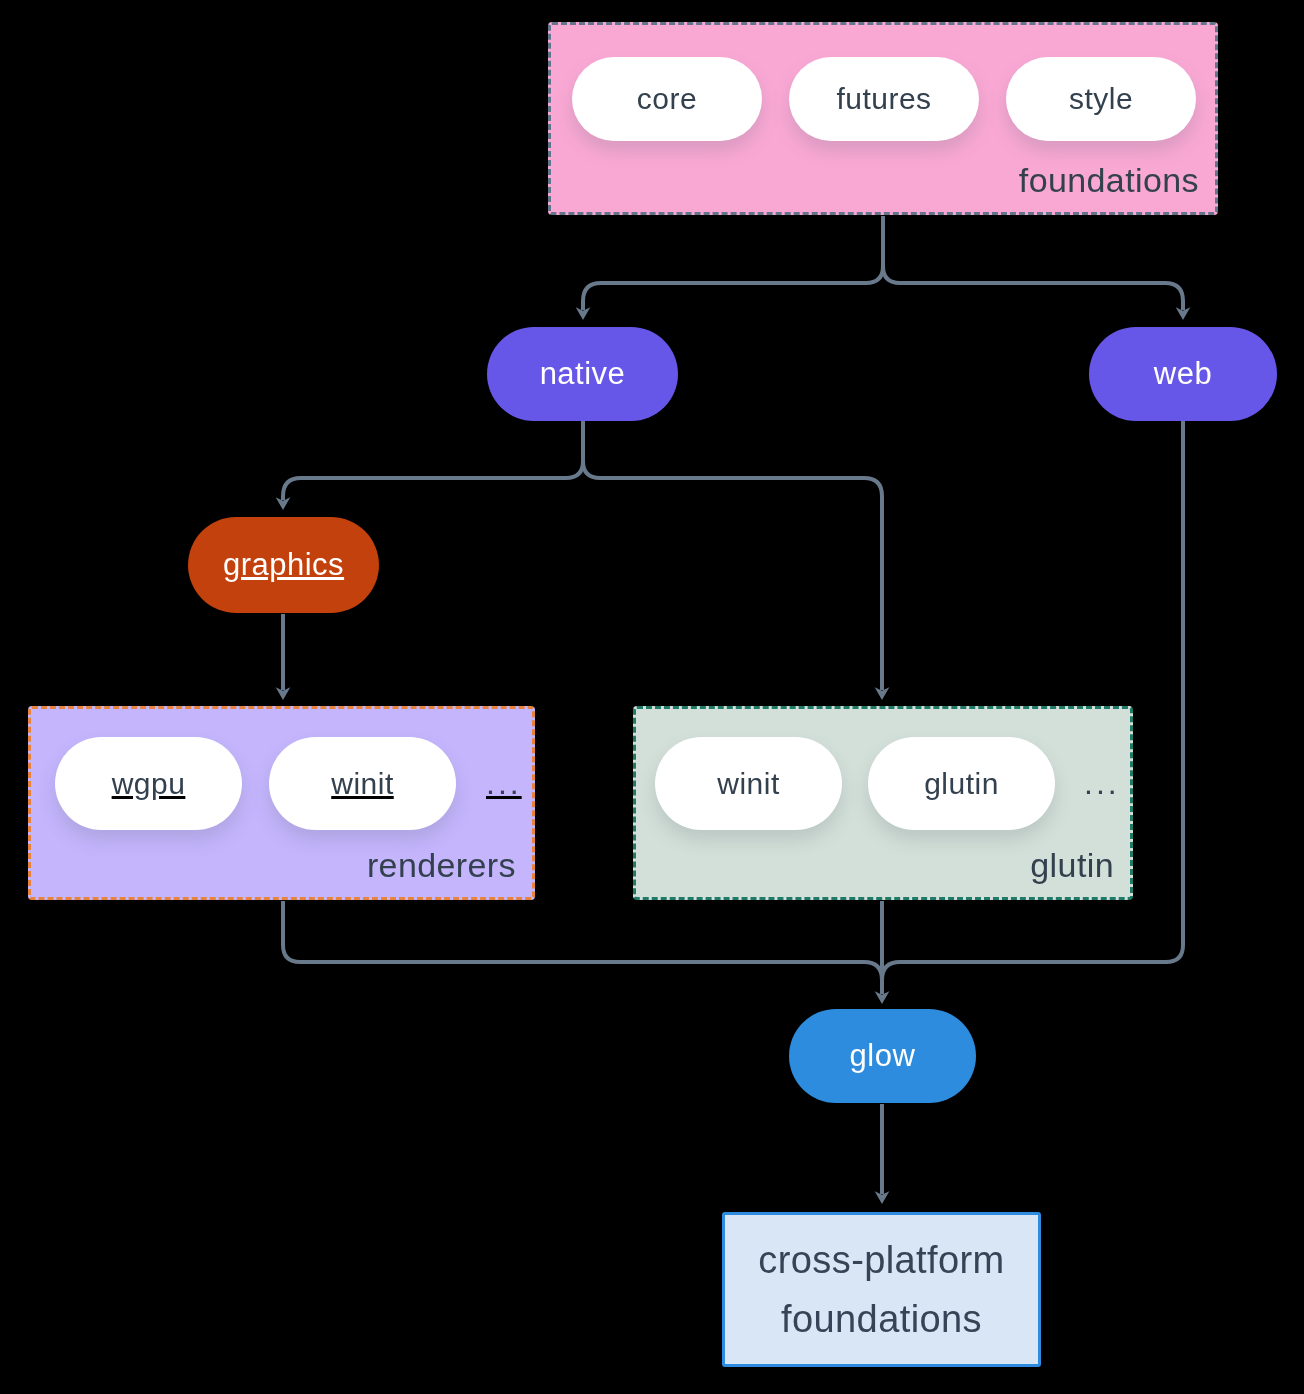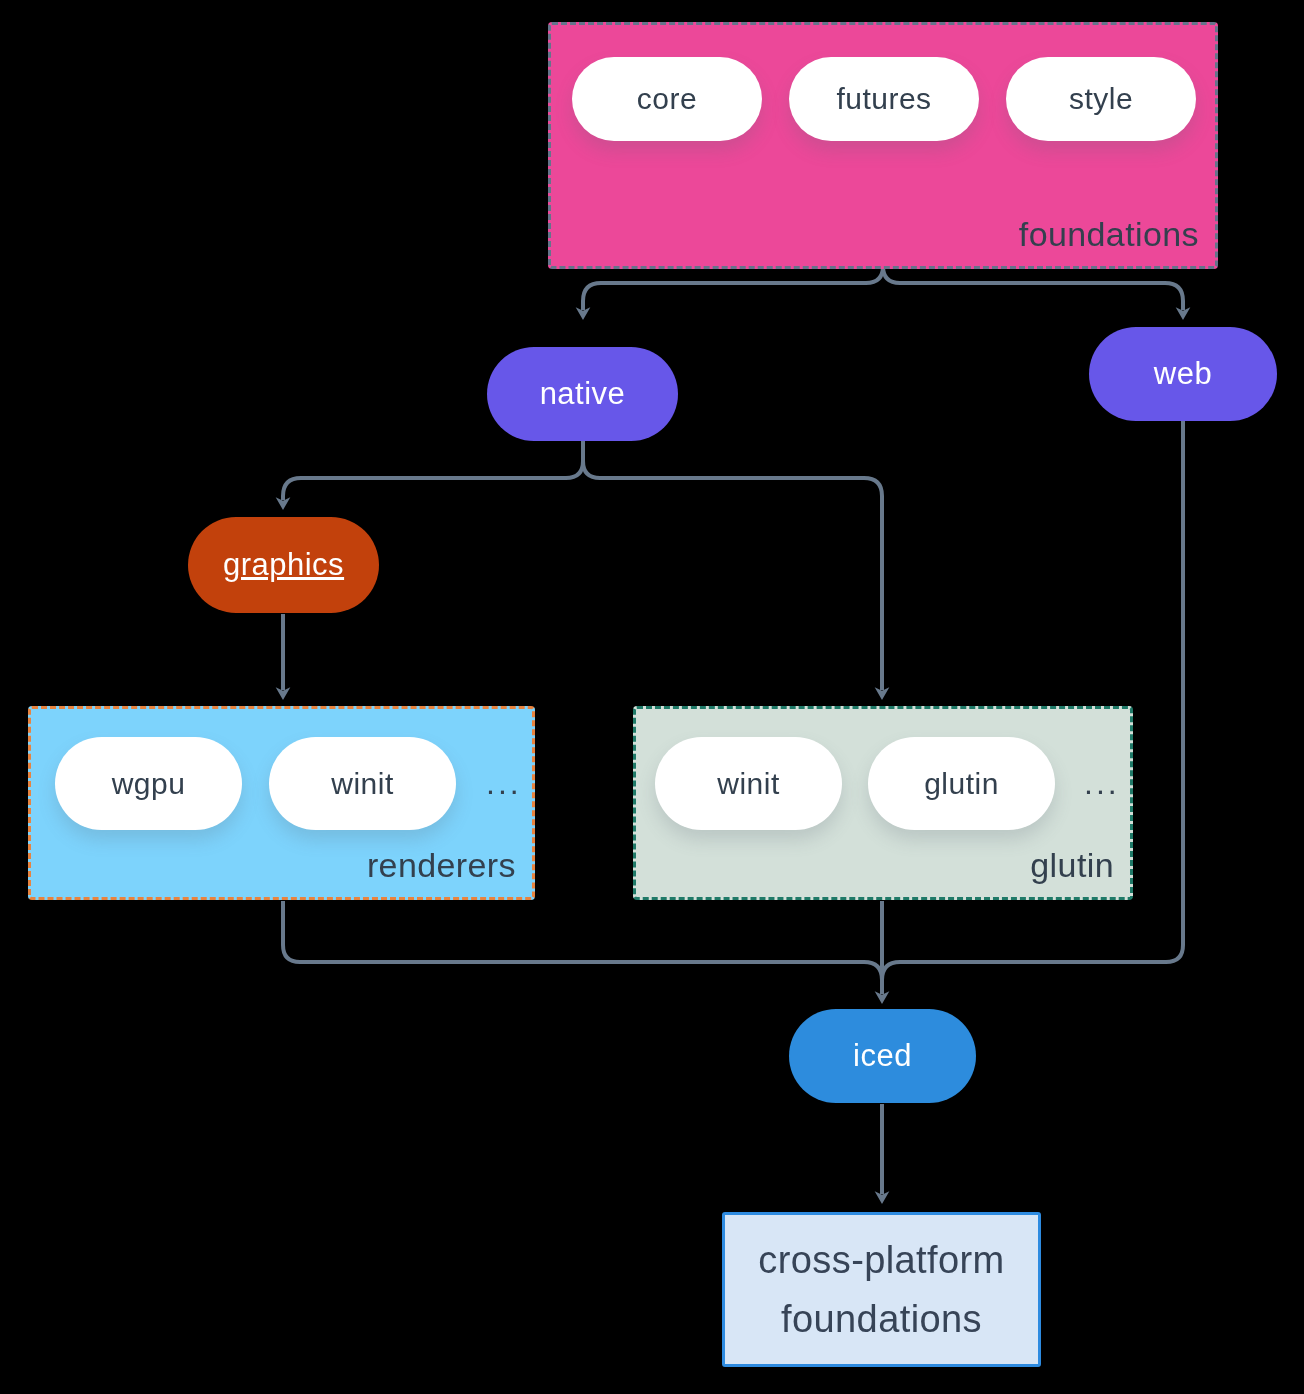--- a/index.html
+++ b/index.html
@@ -7,22 +7,22 @@
     width:1304px;height:1394px;position:relative;overflow:hidden;
     background:#000000;
     font-family:"Liberation Sans","DejaVu Sans",sans-serif;
     -webkit-font-smoothing:antialiased;
   }
   .stage{position:absolute;inset:0;width:1304px;height:1394px;}
   svg.connectors{position:absolute;left:0;top:0;z-index:0;pointer-events:none;}
 
   
   .group{position:absolute;border-radius:4px;border:3px dashed;z-index:1;box-sizing:border-box;}
-  .group.foundations{left:548px;top:22px;width:670px;height:247px;background:#ec4899;border-color:#64748b;}
-  .group.renderers{left:28px;top:706px;width:507px;height:194px;background:#7dd3fc;border-color:#e8833e;}
+  .group.foundations{left:548px;top:22px;width:670px;height:193px;background:#f9a8d4;border-color:#64748b;}
+  .group.renderers{left:28px;top:706px;width:507px;height:194px;background:#c4b5fd;border-color:#e8833e;text-decoration:underline;}
   .group.shells{left:633px;top:706px;width:500px;height:194px;background:#d3e0d9;border-color:#1f7a68;}
 
   .pill-row{display:flex;align-items:flex-start;}
   .foundations .pill-row{padding:32px 0 0 21px;gap:27px;}
   .renderers  .pill-row{padding:28px 0 0 24px;gap:27px;}
   .shells     .pill-row{padding:28px 0 0 19px;gap:26px;}
 
   .pill{
     background:#ffffff;border-radius:70px;display:flex;align-items:center;justify-content:center;
     font-size:30px;color:#33404e;letter-spacing:.5px;
@@ -33,21 +33,21 @@
 
   .dots{align-self:center;font-size:32px;color:#33404e;letter-spacing:3px;margin-left:3px;}
 
   .group-label{position:absolute;right:16px;bottom:12px;font-size:34px;color:#33404e;letter-spacing:.4px;}
 
   
   .node{
     position:absolute;z-index:1;border-radius:60px;display:flex;align-items:center;justify-content:center;
     font-size:31px;color:#ffffff;letter-spacing:.5px;
   }
-  .node.native  {left:487px;top:327px;width:191px;height:94px;background:#6757e9;margin-top:20px;}
+  .node.native  {left:487px;top:327px;width:191px;height:94px;background:#6757e9;}
   .node.web     {left:1089px;top:327px;width:188px;height:94px;background:#6757e9;}
   .node.graphics{left:188px;top:517px;width:191px;height:96px;background:#c2410c;text-decoration:underline;}
   .node.iced    {left:789px;top:1009px;width:187px;height:94px;background:#2d8cdd;}
 
   
   .app-box{
     position:absolute;z-index:1;left:722px;top:1212px;width:319px;height:155px;box-sizing:border-box;
     background:#d8e6f6;border:3px solid #2e8be0;border-radius:3px;
     display:flex;flex-direction:column;align-items:center;justify-content:center;
     font-size:38px;line-height:1.55;color:#374457;letter-spacing:.4px;
@@ -109,20 +109,20 @@
 
   <div class="group shells">
     <div class="pill-row">
       <div class="pill">winit</div>
       <div class="pill">glutin</div>
       <div class="dots">...</div>
     </div>
     <div class="group-label">glutin</div>
   </div>
 
-  <div class="node iced">iced</div>
+  <div class="node iced">glow</div>
 
   <div class="app-box">
     <div>cross-platform</div>
     <div>foundations</div>
   </div>
 
 </div>
 
 </body></html>

